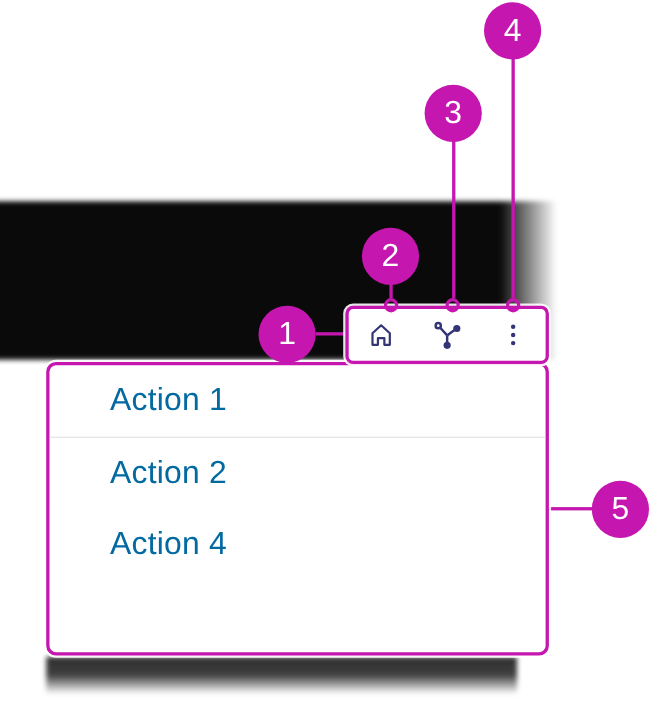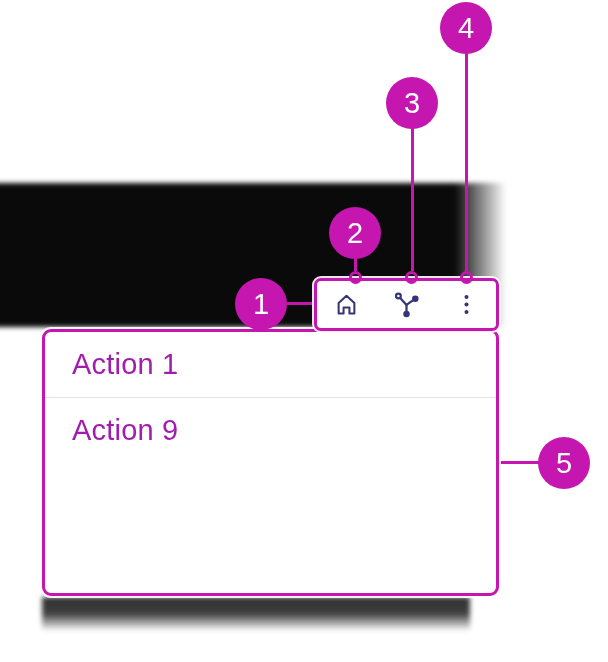--- a/index.html
+++ b/index.html
@@ -30,22 +30,22 @@
   .tb-btn{width:56px;height:44px;display:flex;align-items:center;justify-content:center;background:transparent;border:none;cursor:pointer;}
   .tb-btn svg{display:block;}
   
   .menu{
     position:absolute;left:42px;top:329px;width:457px;height:267px;
     background:#fff;border:3px solid #C516AF;border-radius:9px;
     box-shadow:0 0 0 2px rgba(255,255,255,.9);
     box-sizing:border-box;z-index:2;overflow:hidden;
   }
   .menu-item{
-    height:65px;display:flex;align-items:center;padding-left:27px;
-    font-size:29px;color:#a21caf;letter-spacing:.2px;cursor:pointer;
+    height:65px;display:flex;align-items:center;padding-left:55px;
+    font-size:29px;color:#0369a1;letter-spacing:.2px;cursor:pointer;
   }
   .menu-divider{height:1px;background:#e1e1e6;}
   
   .badge{
     position:absolute;width:52px;height:52px;border-radius:50%;
     background:#C516AF;color:#fff;display:flex;align-items:center;justify-content:center;
     font-size:29px;z-index:5;
   }
   
   .stem{position:absolute;width:3px;background:#C516AF;z-index:2;}
@@ -103,21 +103,22 @@
     </button>
   </div>
 
   <div class="ring" style="left:348.5px;top:270.5px;"></div>
   <div class="ring" style="left:405px;top:270.5px;"></div>
   <div class="ring" style="left:459.5px;top:270.5px;"></div>
 
   <div class="menu">
     <div class="menu-item">Action 1</div>
     <div class="menu-divider"></div>
-    <div class="menu-item">Action 9</div>
+    <div class="menu-item">Action 2</div>
+    <div class="menu-item">Action 4</div>
   </div>
 
   <div class="badge" style="left:235px;top:278px;">1</div>
   <div class="badge" style="left:329px;top:207px;">2</div>
   <div class="badge" style="left:386px;top:77px;">3</div>
   <div class="badge" style="left:440px;top:2px;">4</div>
   <div class="badge" style="left:538px;top:437px;">5</div>
 
 </div>
 

